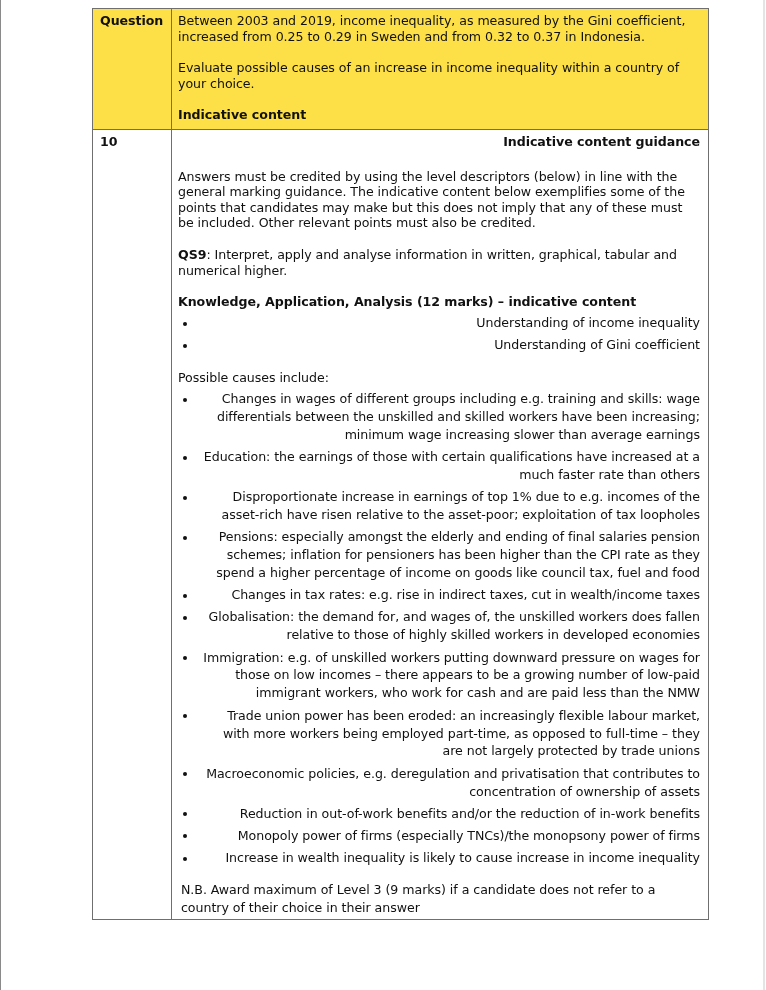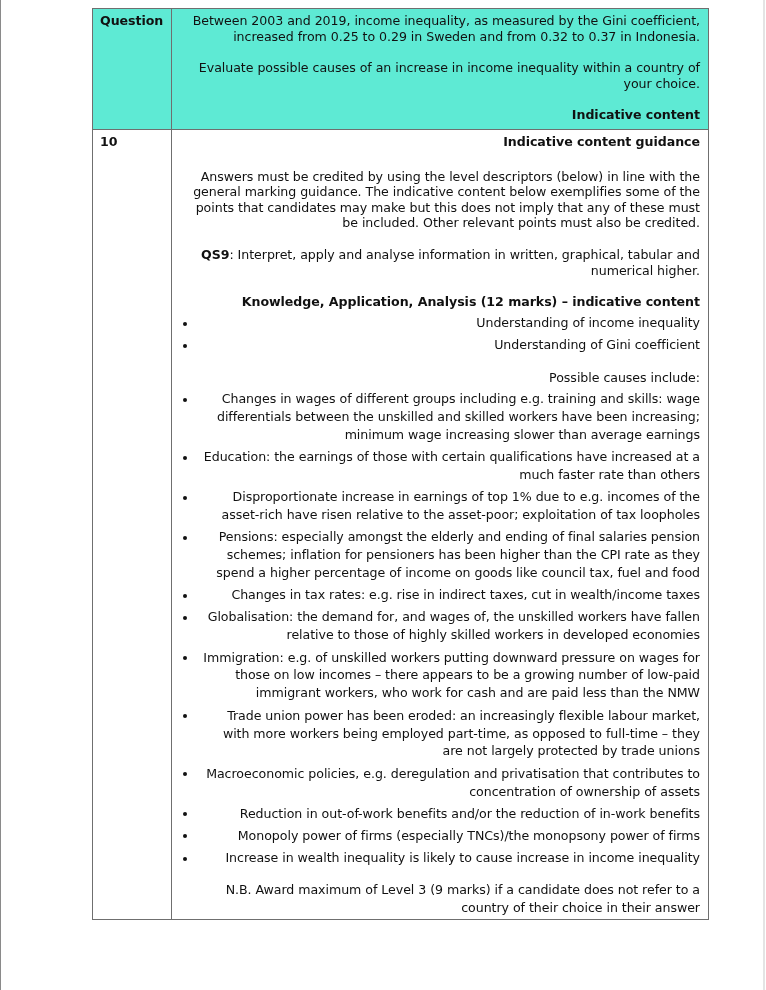--- a/index.html
+++ b/index.html
@@ -37,36 +37,36 @@
     }
     .ms-table td {
       border: 1px solid #6f6f6f;
       vertical-align: top;
       font-size: 12.6px;
       line-height: 15.6px;
       letter-spacing: -0.05px;
     }
     .col-left { width: 79px; }
     .ms-table tr.header-row td {
-      background: #5eead4;
+      background: #fde047;
       margin-left: 15px;
     }
     .cell-left {
       padding: 4px 6px 0 7px;
       font-weight: bold;
     }
     .cell-right {
       padding: 4px 8px 0 6px;
     }
     .header-row .cell-right {
       padding-bottom: 6px;
       height: 111px;
       box-sizing: border-box;
     }
-    .p { margin: 0; text-align: right; }
+    .p { margin: 0; }
     .p + .p { margin-top: 16px; }
     .bold { font-weight: bold; }
     .h-guidance { font-weight: bold; margin: 0 0 19px 0; text-align: right; }
     .qs-line { margin-top: 18px; }
     .kaa-heading { font-weight: bold; margin-top: 11px; }
     ul.bullets {
       list-style: none;
       margin: 0;
       padding: 0;
       text-align: right;
@@ -135,21 +135,21 @@
         <li>Understanding of Gini coefficient</li>
       </ul>
 
       <p class="p causes-label">Possible causes include:</p>
       <ul class="bullets causes">
         <li>Changes in wages of different groups including e.g. training and skills: wage differentials between the unskilled and skilled workers have been increasing; minimum wage increasing slower than average earnings</li>
         <li>Education: the earnings of those with certain qualifications have increased at a much faster rate than others</li>
         <li>Disproportionate increase in earnings of top 1% due to e.g. incomes of the asset-rich have risen relative to the asset-poor; exploitation of tax loopholes</li>
         <li>Pensions: especially amongst the elderly and ending of final salaries pension schemes; inflation for pensioners has been higher than the CPI rate as they spend a higher percentage of income on goods like council tax, fuel and food</li>
         <li>Changes in tax rates: e.g. rise in indirect taxes, cut in wealth/income taxes</li>
-        <li>Globalisation: the demand for, and wages of, the unskilled workers have fallen relative to those of highly skilled workers in developed economies</li>
+        <li>Globalisation: the demand for, and wages of, the unskilled workers does fallen relative to those of highly skilled workers in developed economies</li>
         <li>Immigration: e.g. of unskilled workers putting downward pressure on wages for those on low incomes – there appears to be a growing number of low-paid immigrant workers, who work for cash and are paid less than the NMW</li>
         <li>Trade union power has been eroded: an increasingly flexible labour market, with more workers being employed part-time, as opposed to full-time – they are not largely protected by trade unions</li>
         <li>Macroeconomic policies, e.g. deregulation and privatisation that contributes to concentration of ownership of assets</li>
         <li>Reduction in out-of-work benefits and/or the reduction of in-work benefits</li>
         <li>Monopoly power of firms (especially TNCs)/the monopsony power of firms</li>
         <li>Increase in wealth inequality is likely to cause increase in income inequality</li>
       </ul>
 
       <p class="p nb-note">N.B. Award maximum of Level 3 (9 marks) if a candidate does not refer to a country of their choice in their answer</p>
     </td>

